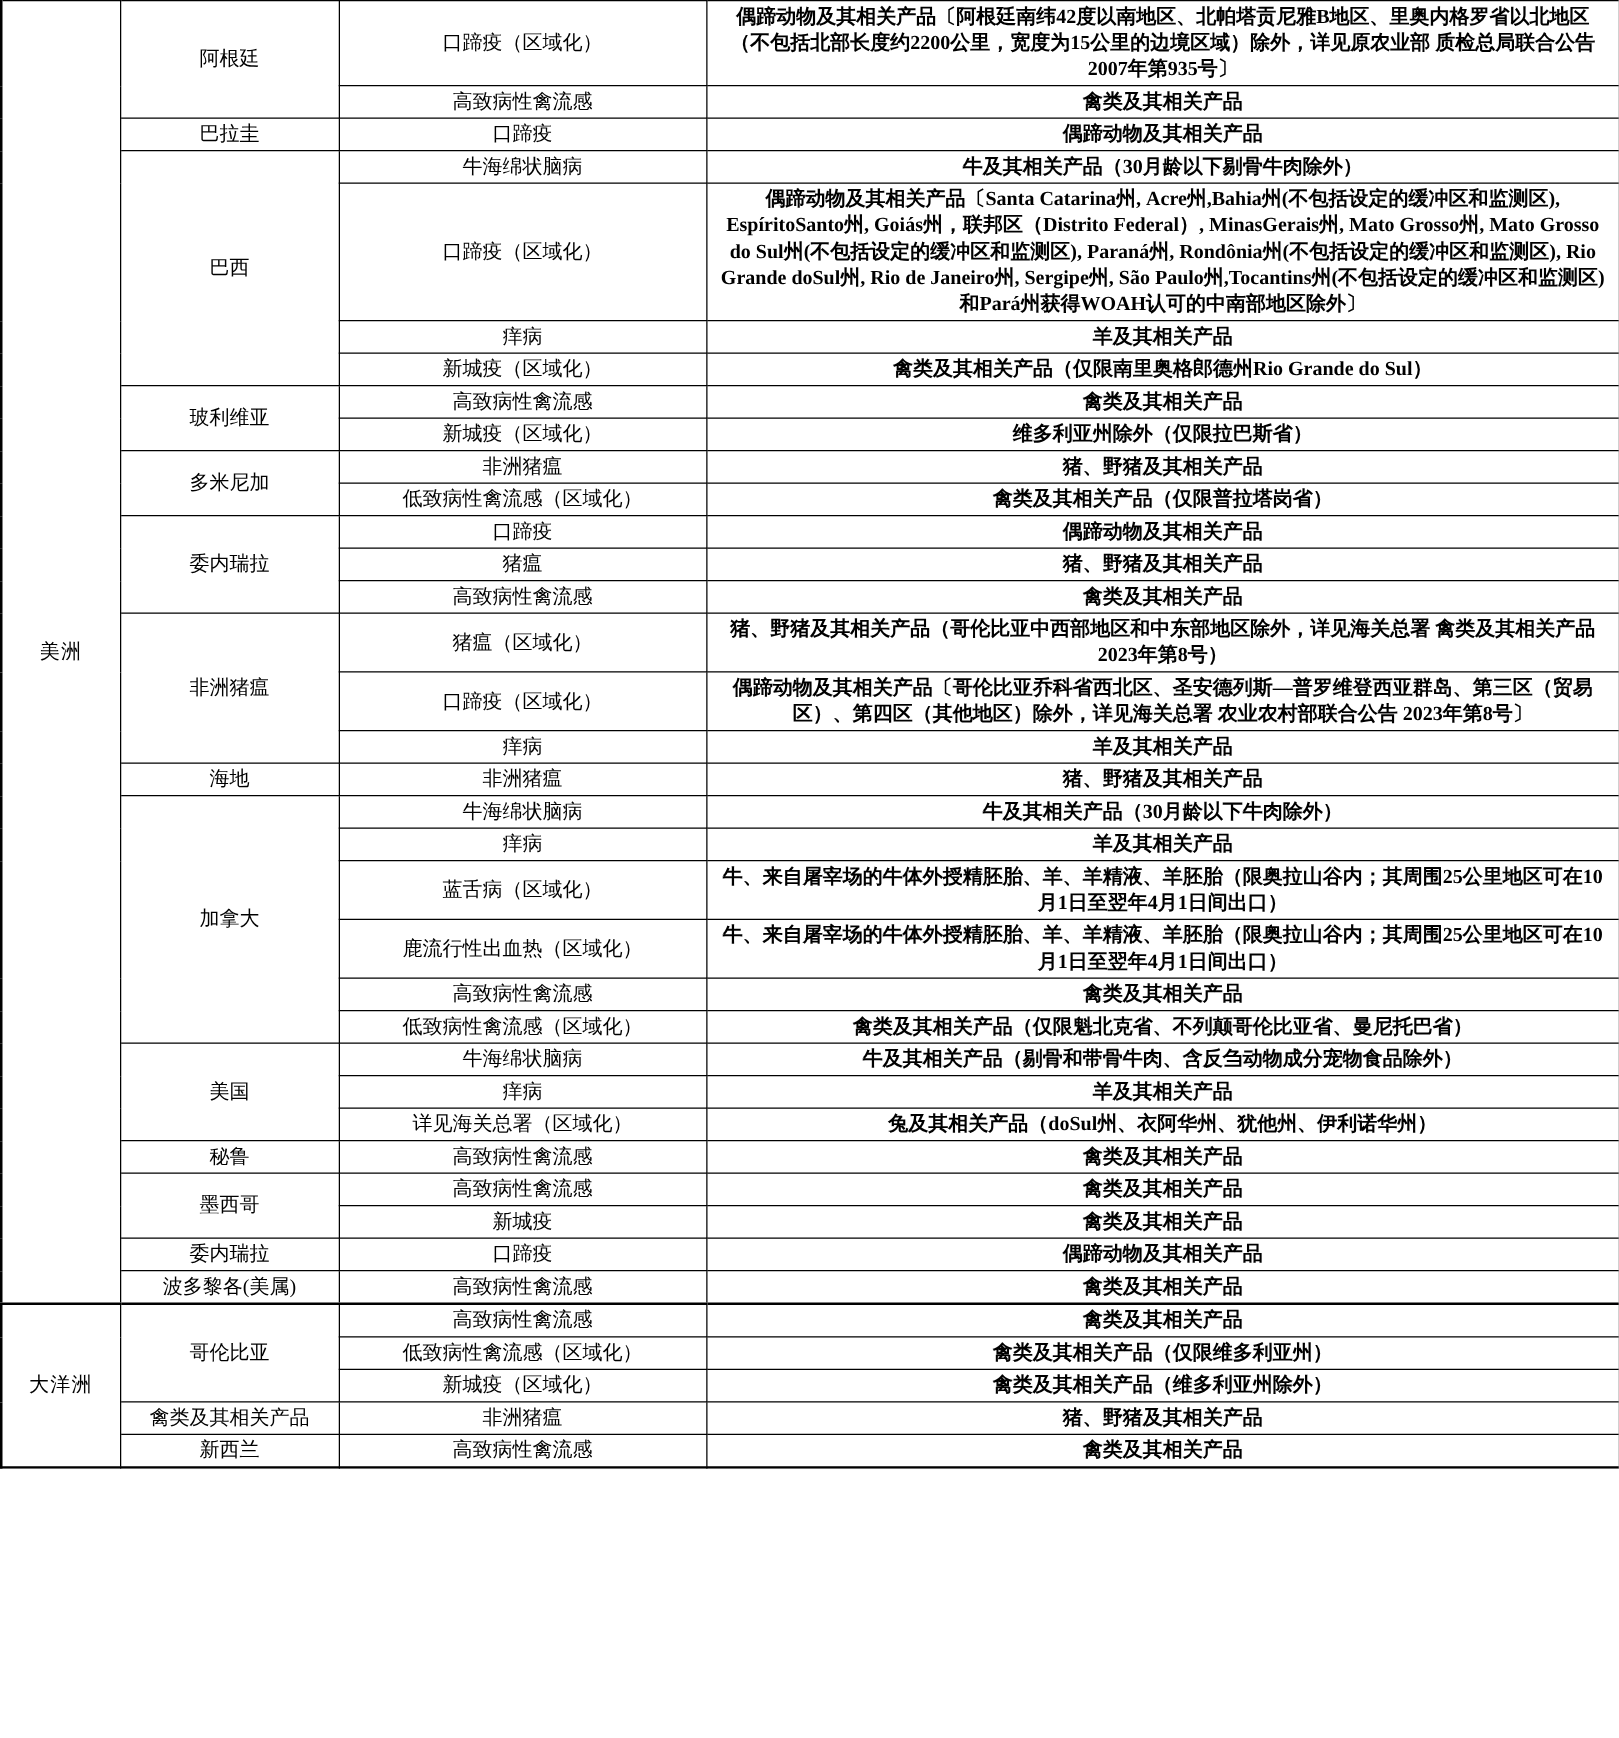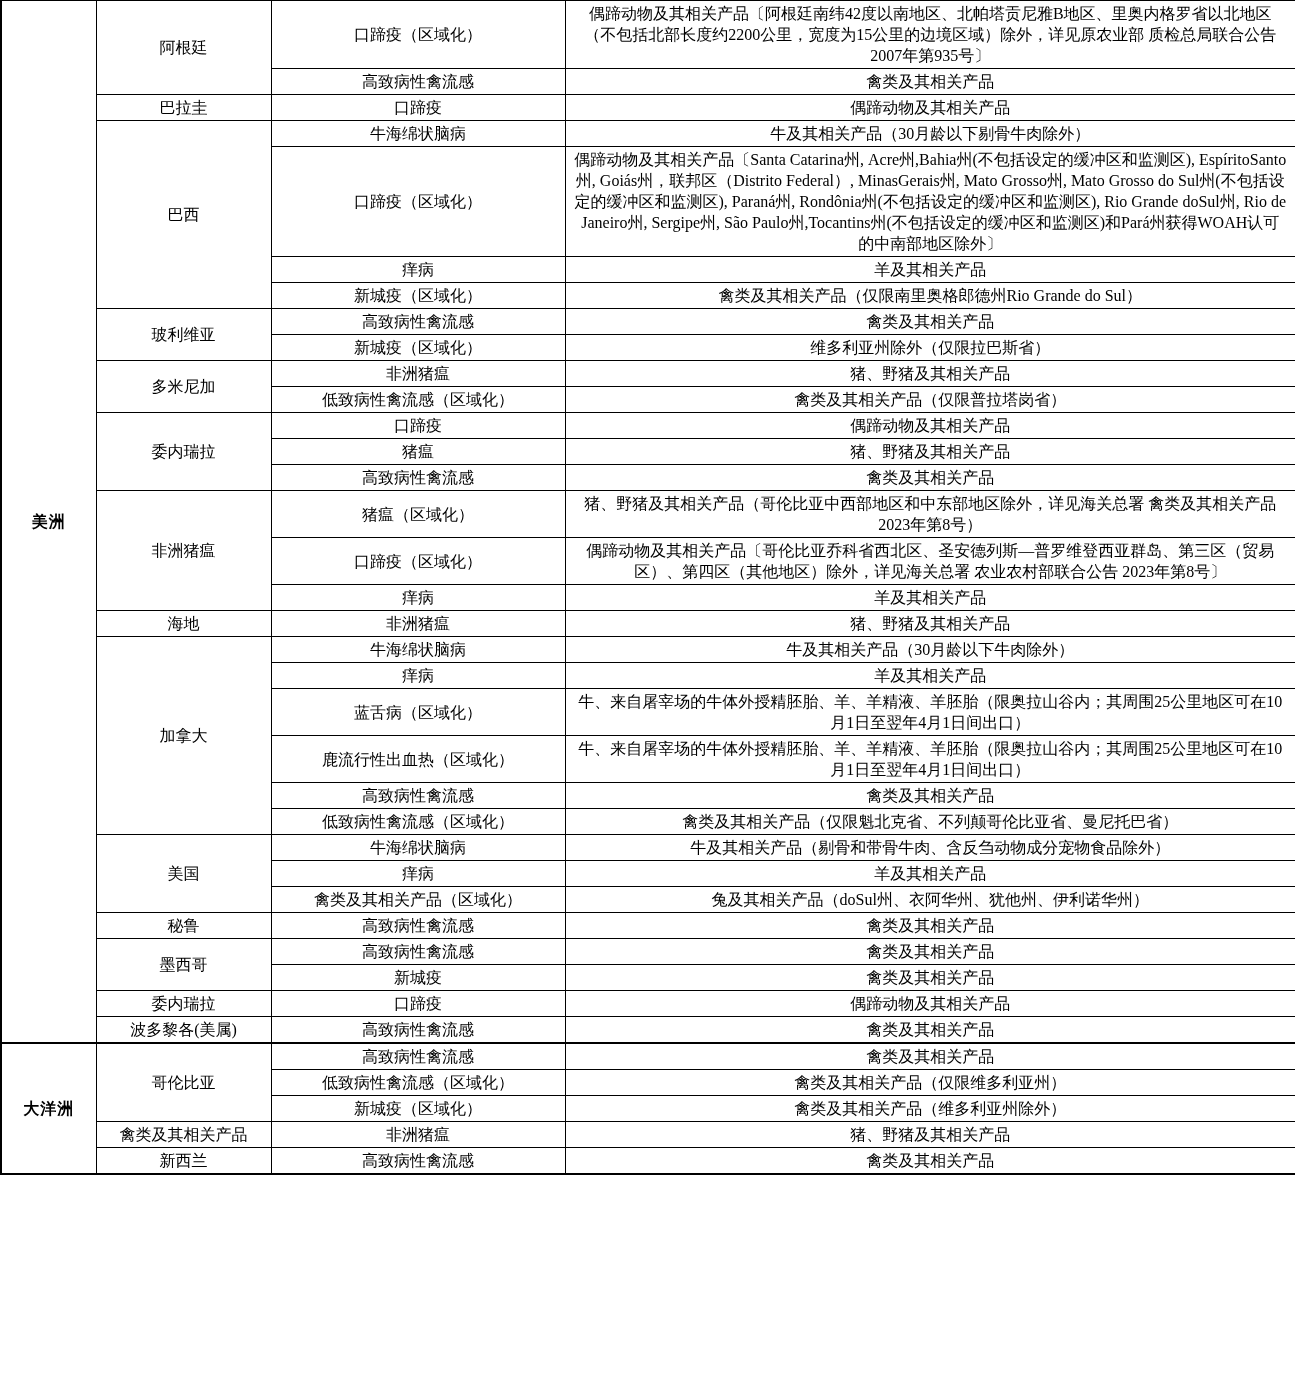--- a/index.html
+++ b/index.html
@@ -25,31 +25,31 @@
     text-align: center;
     vertical-align: middle;
     font-size: 16px;
     line-height: 21px;
     padding: 2px 8px;
     word-break: break-word;
   }
   td.region-cell {
     width: 95px;
     letter-spacing: 1px;
-    font-weight: bold;
   }
   td.country-cell {
     width: 175px;
   }
   td.disease-cell {
     width: 294px;
     margin-left: 28px;
   }
   td.products-cell {
     width: 731px;
+    font-weight: bold;
   }
   tr {
     height: 26px;
   }
   tr.region-start td {
     border-top: 2px solid #000;
   }
 </style>
 </head>
 <body>
@@ -172,21 +172,21 @@
         <tr>
           <td class="country-cell" rowspan="3">美国</td>
           <td class="disease-cell">牛海绵状脑病</td>
           <td class="products-cell">牛及其相关产品（剔骨和带骨牛肉、含反刍动物成分宠物食品除外）</td>
         </tr>
         <tr>
           <td class="disease-cell">痒病</td>
           <td class="products-cell">羊及其相关产品</td>
         </tr>
         <tr>
-          <td class="disease-cell">禽类及其相关产品（区域化）</td>
+          <td class="disease-cell">详见海关总署（区域化）</td>
           <td class="products-cell">兔及其相关产品（doSul州、衣阿华州、犹他州、伊利诺华州）</td>
         </tr>
         <tr>
           <td class="country-cell" rowspan="1">秘鲁</td>
           <td class="disease-cell">高致病性禽流感</td>
           <td class="products-cell">禽类及其相关产品</td>
         </tr>
         <tr>
           <td class="country-cell" rowspan="2">墨西哥</td>
           <td class="disease-cell">高致病性禽流感</td>

